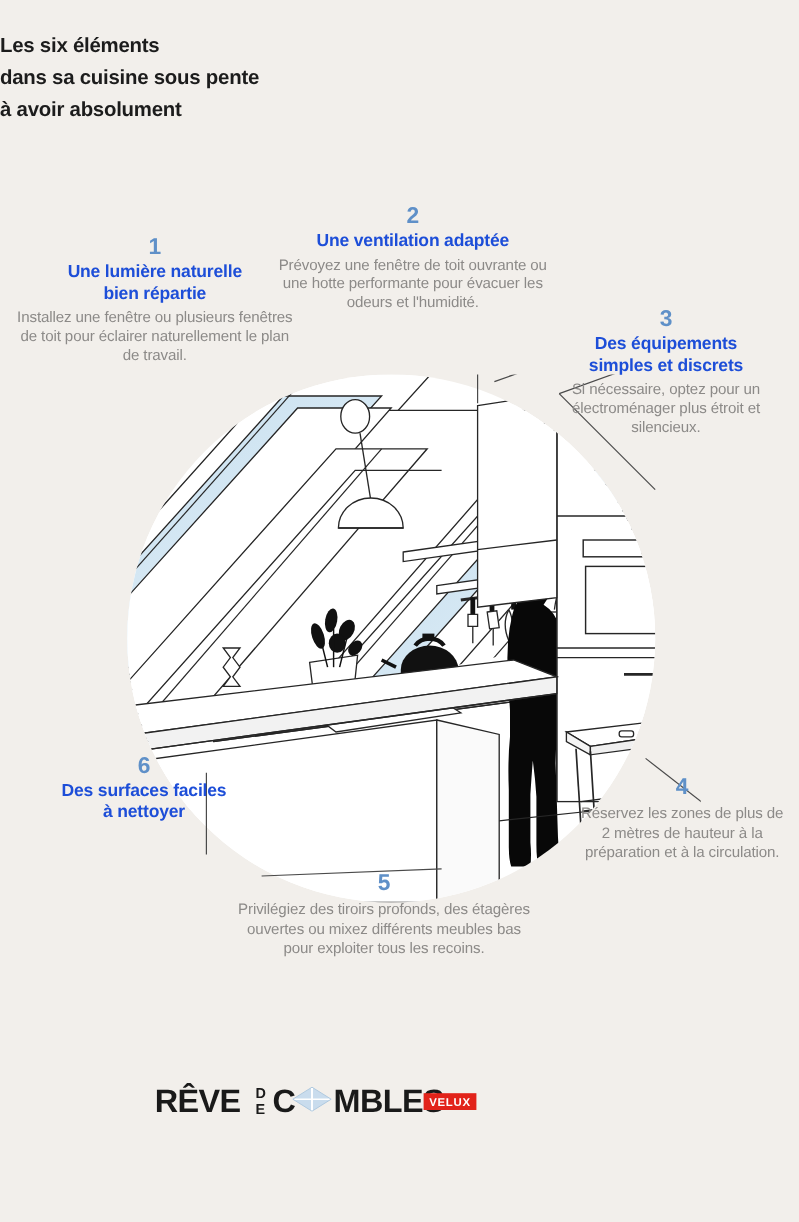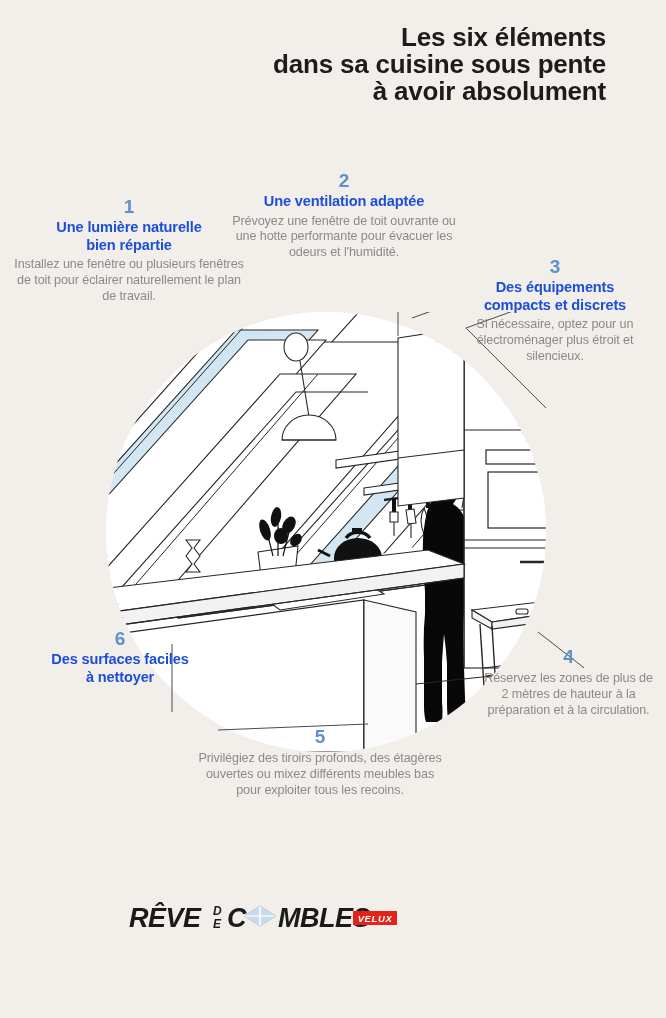--- a/index.html
+++ b/index.html
@@ -20,24 +20,24 @@
     position: absolute;
     inset: 0;
   }
 
   
   .title {
     position: absolute;
     top: 24px;
     left: 0;
     width: 606px;
-    text-align: right;
+    text-align: left;
     color: #1c1c1c;
     font-weight: bold;
-    font-size: 26px;
+    font-size: 17px;
     line-height: 27px;
     letter-spacing: -0.2px;
   }
   .title .tline { display: block; }
 
   
   .circle-wrap {
     position: absolute;
     left: 68px;
     top: 312px;
@@ -84,21 +84,20 @@
   
   .logo {
     position: absolute;
     left: 0;
     top: 898px;
     width: 528px;
     display: flex;
     align-items: flex-start;
     justify-content: center;
     gap: 0px;
-    font-style: italic;
   }
   .logo-svg { display: block; }
 </style>
 </head>
 <body>
 
 <div id="infographic">
 
   <div class="title">
     <span class="tline">Les six éléments</span>
@@ -346,21 +345,21 @@
     <div class="head">
       <span>Une ventilation adaptée</span>
     </div>
     <div class="body">Prévoyez une fenêtre de toit ouvrante ou une hotte performante pour évacuer les odeurs et l'humidité.</div>
   </div>
 
   <div class="callout" id="callout-3">
     <div class="num">3</div>
     <div class="head">
       <span>Des équipements</span><br>
-      <span>compacts et discrets</span>
+      <span>simples et discrets</span>
     </div>
     <div class="body">Si nécessaire, optez pour un électroménager plus étroit et silencieux.</div>
   </div>
 
   <div class="callout" id="callout-4">
     <div class="num">4</div>
     <div class="body">Réservez les zones de plus de 2 mètres de hauteur à la préparation et à la circulation.</div>
   </div>
 
   <div class="callout" id="callout-5">

